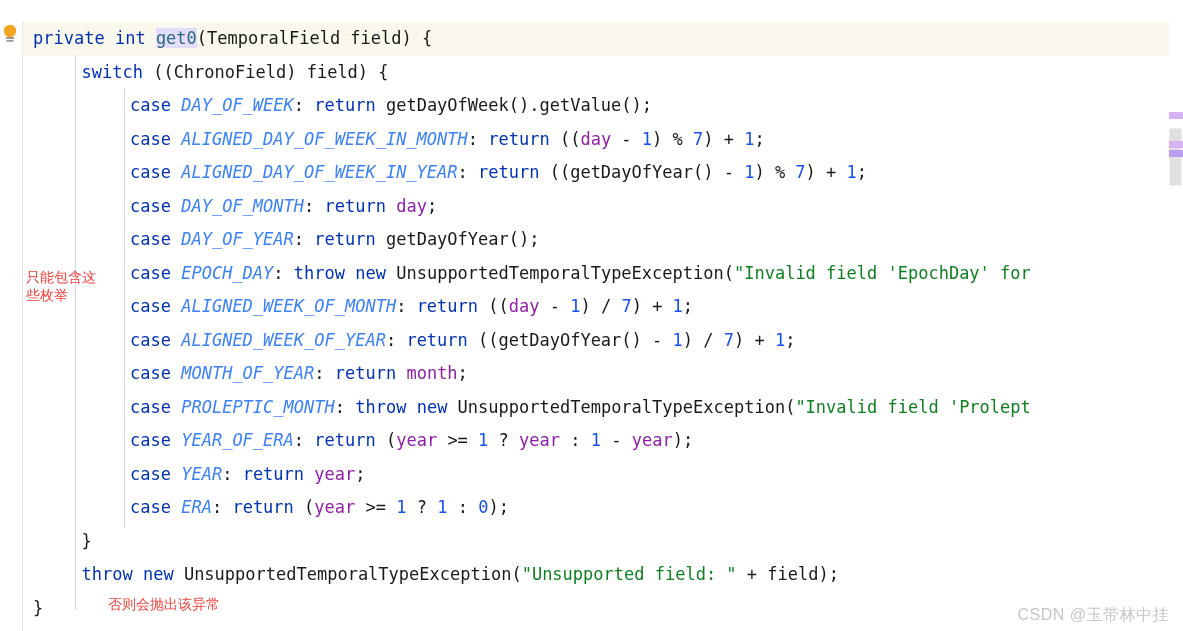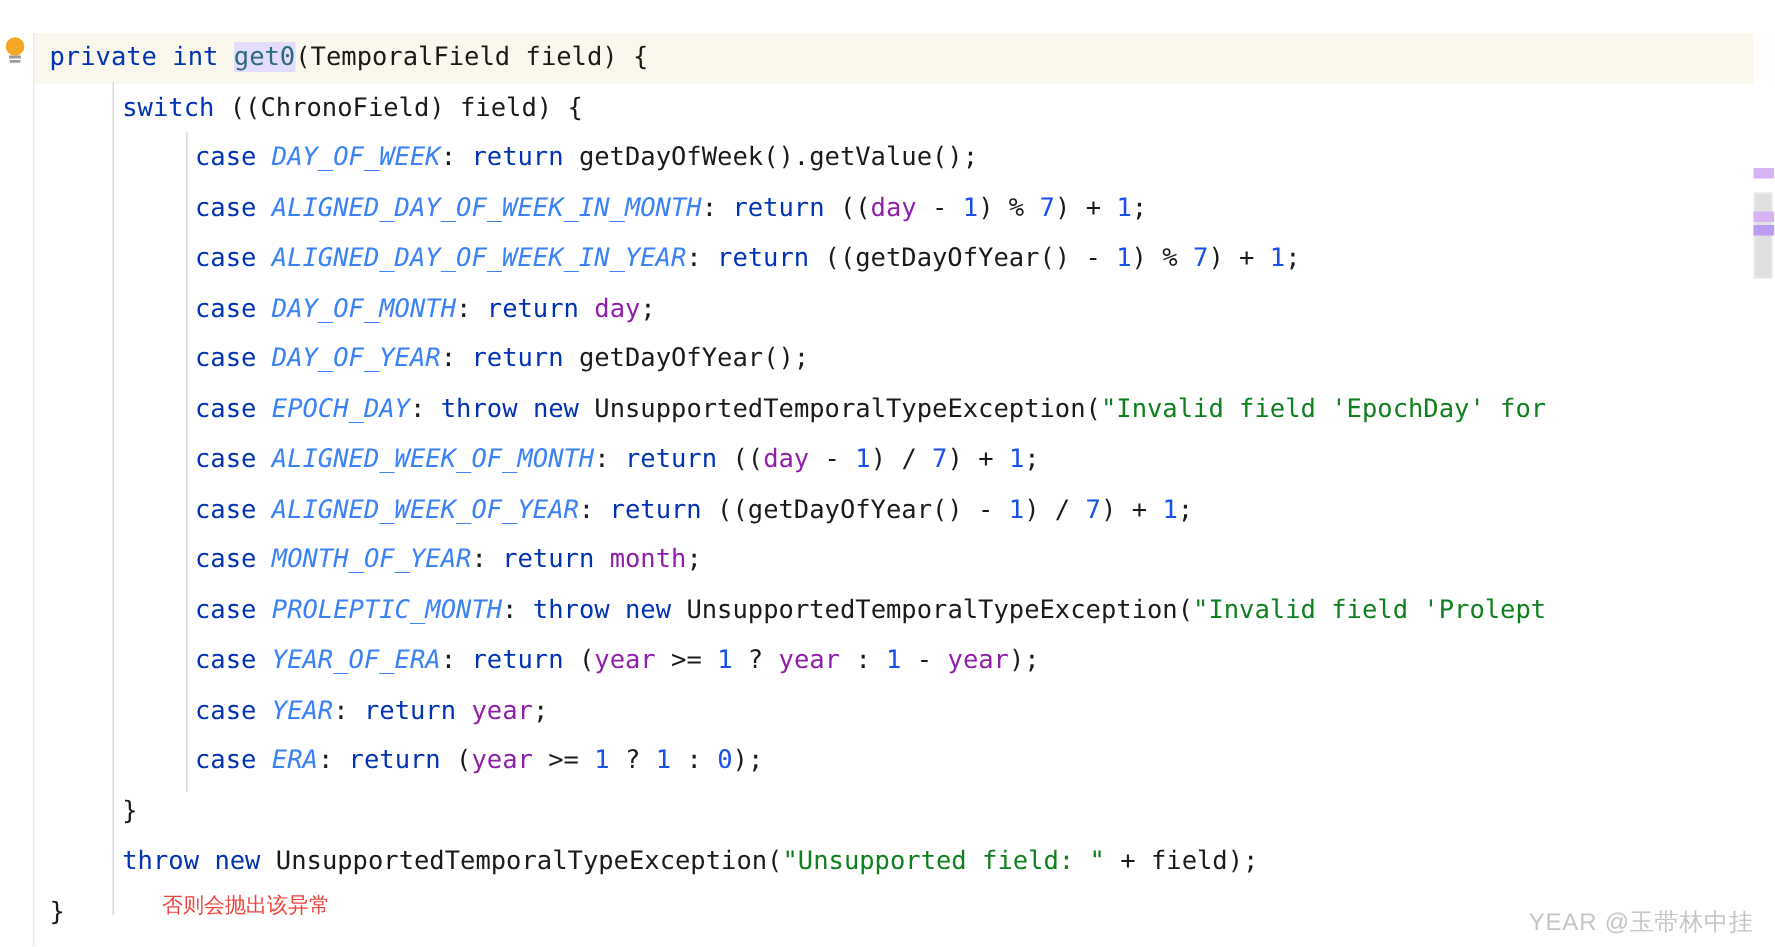--- a/index.html
+++ b/index.html
@@ -146,23 +146,25 @@
   <div class="indent-guide" style="left:124px; top:88px; height:440px;"></div>
 
   <div class="gutter"></div>
   <div class="gutter-line"></div>
   <svg class="bulb-icon" viewBox="0 0 16 20">
     <ellipse cx="8" cy="7" rx="6.2" ry="6.2" fill="#f5a623"></ellipse>
     <rect x="4" y="13" width="8" height="2" fill="#9a9a9a"></rect>
     <rect x="4.5" y="16" width="7" height="1.8" fill="#9a9a9a"></rect>
   </svg>
 
+  <div class="annotation" id="anno-enum">只能包含这
+些枚举</div>
   <div class="annotation" id="anno-exception">否则会抛出该异常</div>
 
   <div class="scroll-track">
     <div class="marker" id="marker-1"></div>
     <div class="scroll-thumb"></div>
     <div class="marker" id="marker-2"></div>
     <div class="marker" id="marker-3"></div>
   </div>
 
-  <div class="watermark">YEAR @玉带林中挂</div>
+  <div class="watermark">CSDN @玉带林中挂</div>
 </div>
 
 </body></html>

